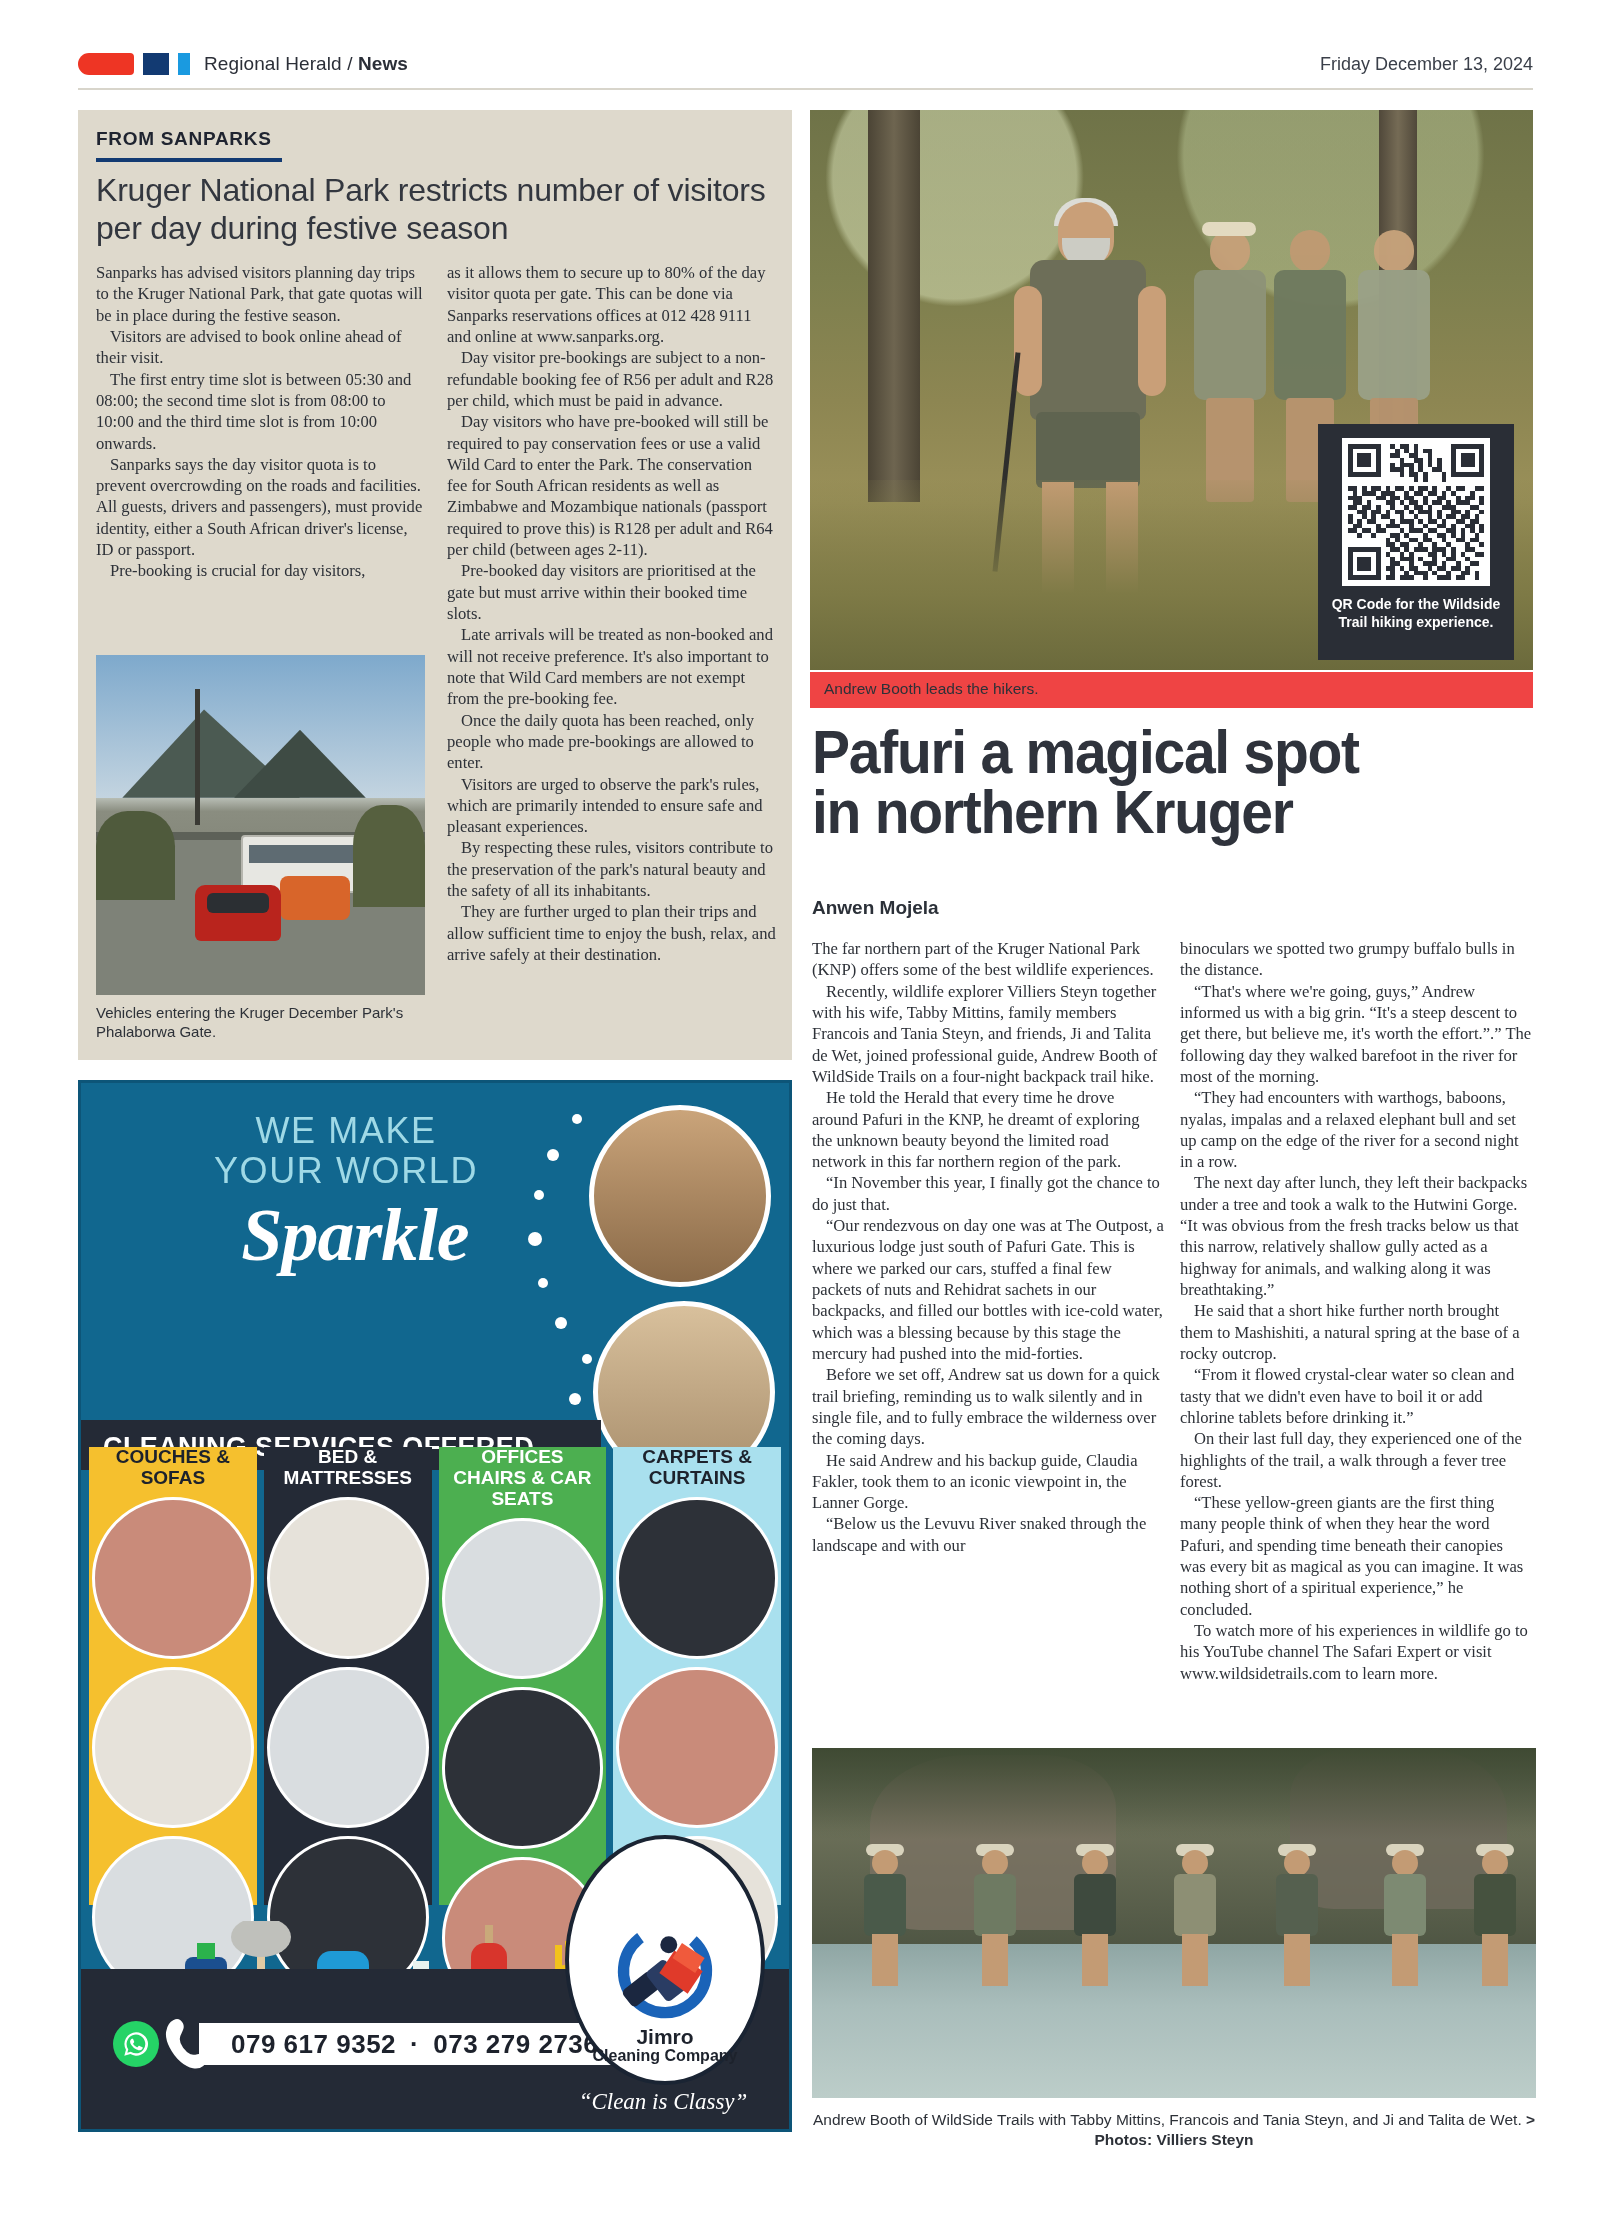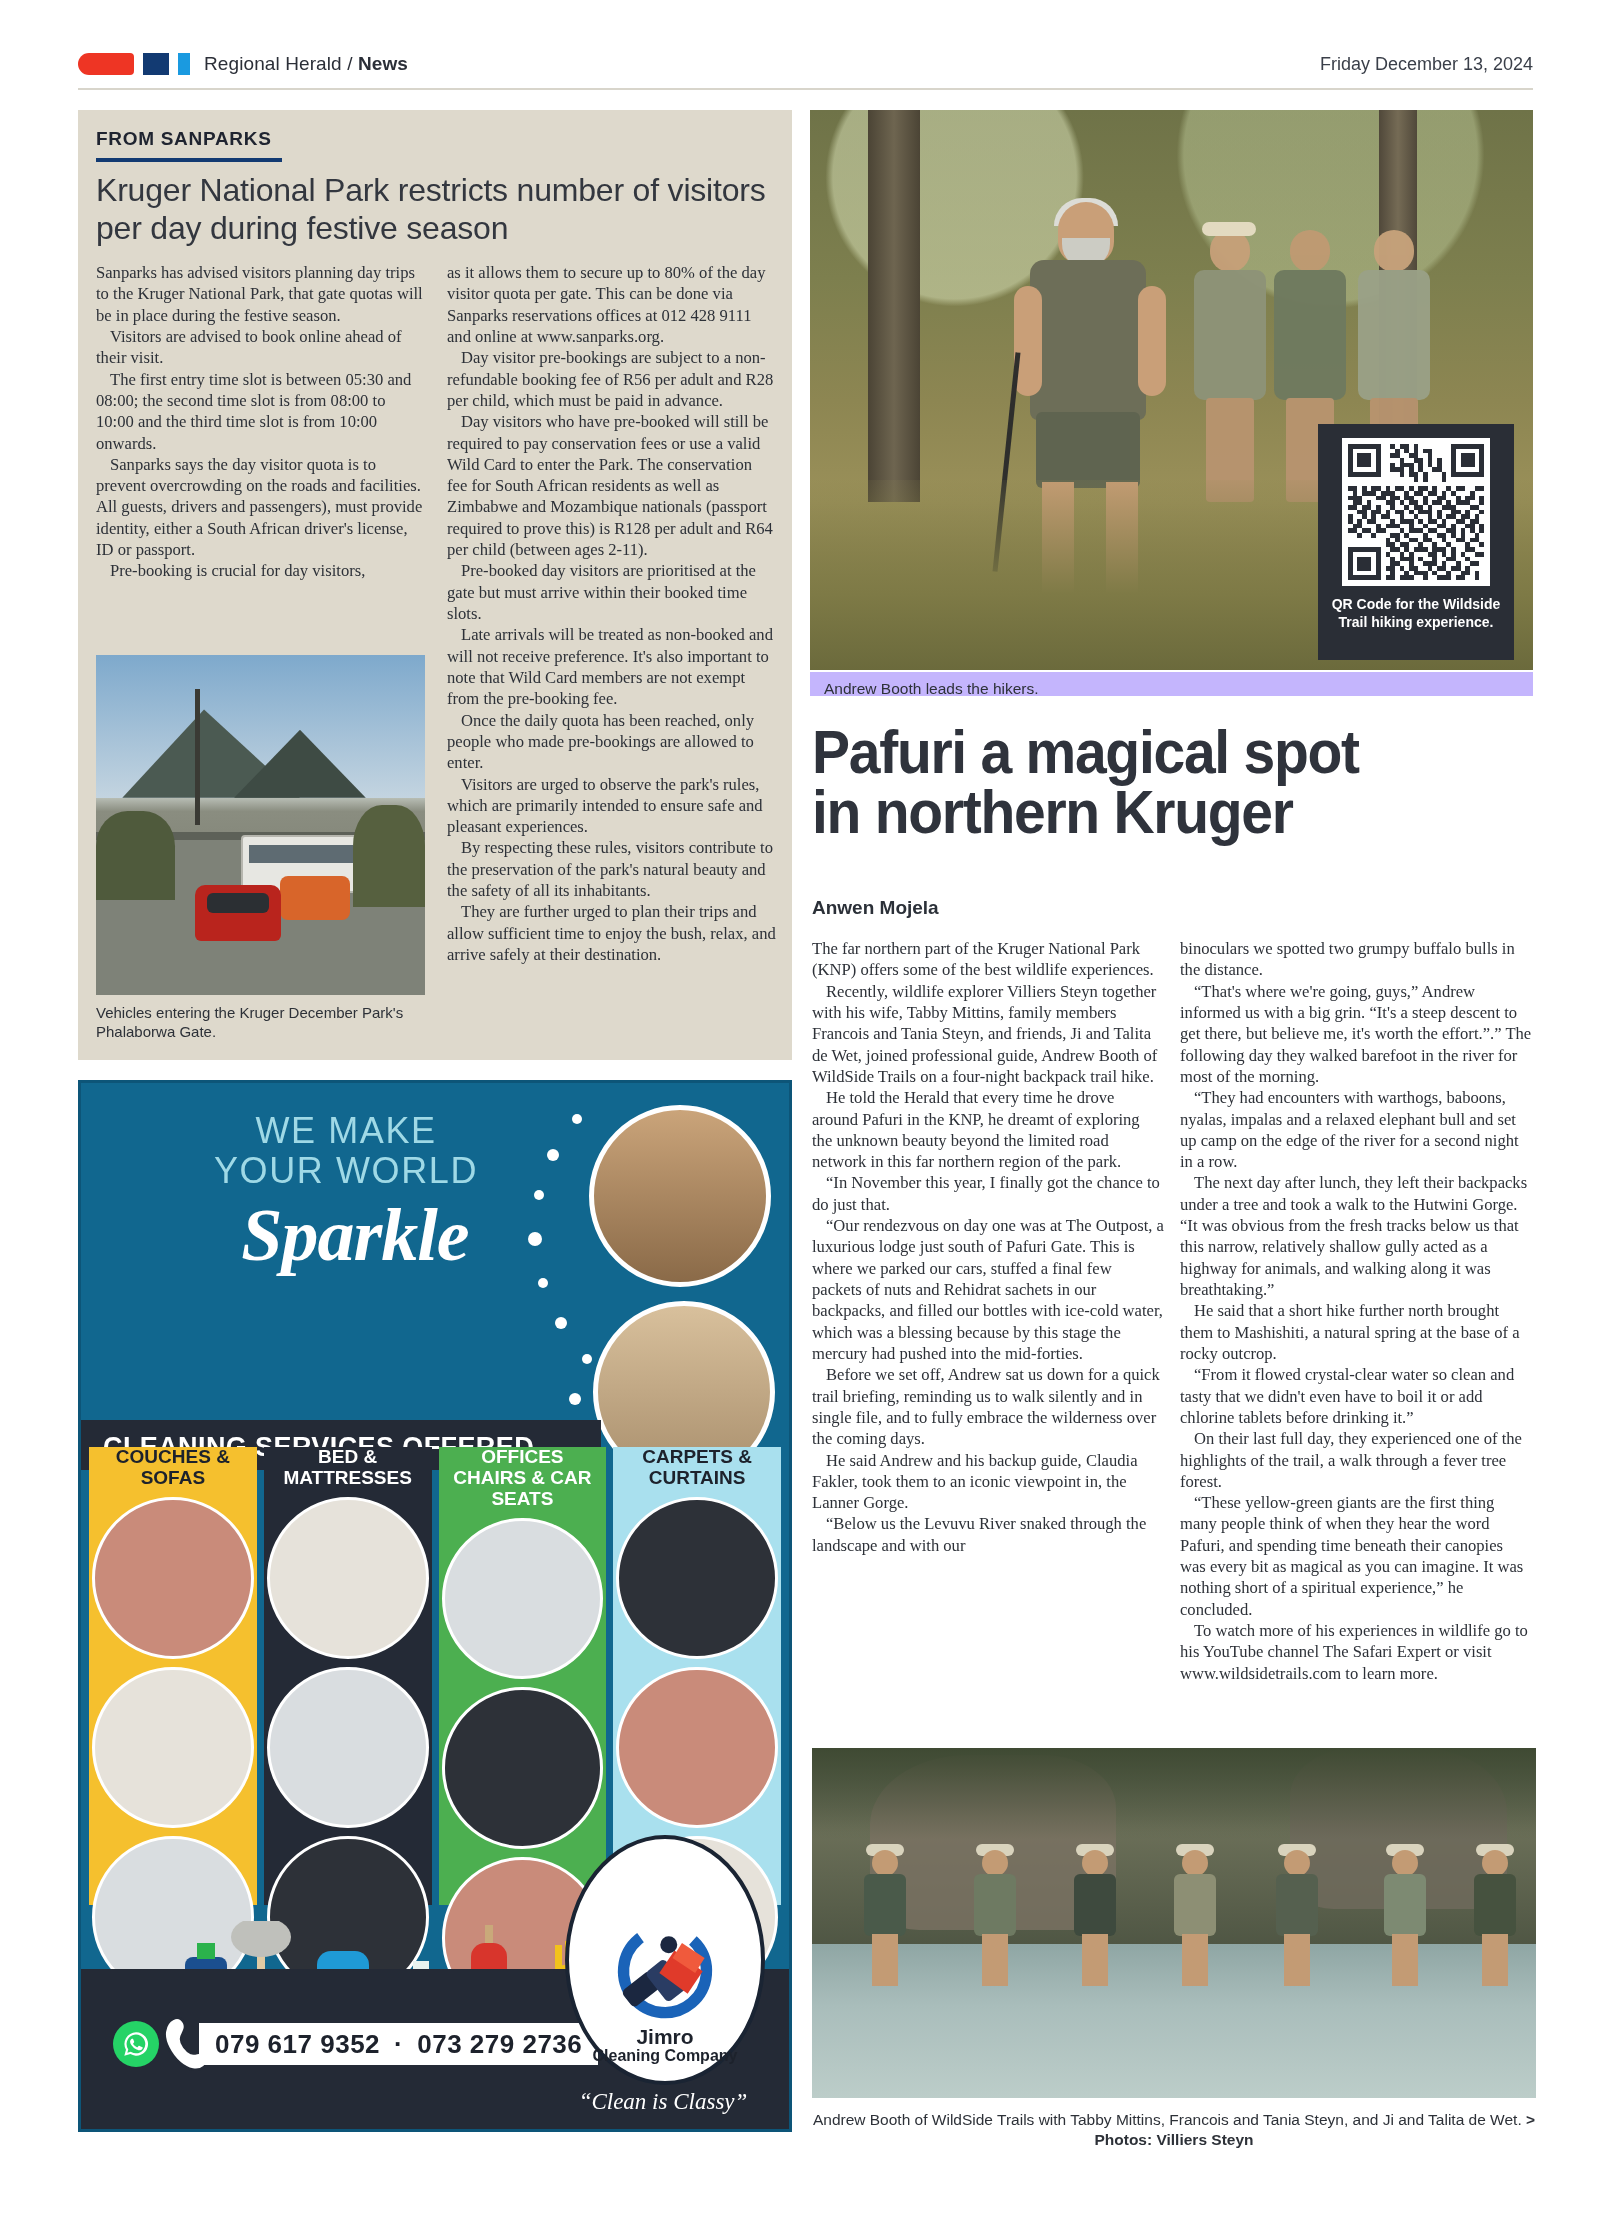--- a/index.html
+++ b/index.html
@@ -68,21 +68,21 @@
   .h-main .arm-r{position:absolute;right:4px;top:84px;width:28px;height:110px;background:#c99f78;border-radius:14px;}
   .h-main .shorts{position:absolute;left:26px;top:210px;width:104px;height:76px;background:#5f6450;border-radius:6px;}
   .h-main .leg-l{position:absolute;left:32px;top:280px;width:32px;height:112px;background:#c79d76;}
   .h-main .leg-r{position:absolute;right:32px;top:280px;width:32px;height:112px;background:#c79d76;}
   .h-main .pole{position:absolute;left:-6px;top:150px;width:5px;height:220px;background:#2e2e2c;transform:rotate(6deg);}
   .h-b{position:absolute;top:120px;width:96px;height:300px;opacity:.96;}
   .h-b .hd{position:absolute;left:28px;top:0;width:40px;height:42px;border-radius:20px;}
   .h-b .bd{position:absolute;left:12px;top:40px;width:72px;height:130px;border-radius:10px;}
   .h-b .lg{position:absolute;left:24px;top:168px;width:48px;height:104px;background:#b8946f;border-radius:4px;}
 
-  .hero-cap{position:absolute;left:810px;top:672px;width:723px;height:24px;background:#c4b5fd;}
+  .hero-cap{position:absolute;left:810px;top:672px;width:723px;height:36px;background:#ef4444;}
   .hero-cap span{position:absolute;left:14px;top:8px;font-size:15.5px;color:#2d3138;}
 
   .qrbox{position:absolute;left:1318px;top:424px;width:196px;height:236px;background:#2a2e36;}
   .qr{position:absolute;left:24px;top:14px;width:148px;height:148px;background:#fff;padding:6px;box-sizing:border-box;}
   .qr svg{display:block;width:100%;height:100%;}
   .qr-cap{position:absolute;left:8px;top:172px;width:180px;text-align:center;color:#fff;font-size:14px;font-weight:bold;line-height:1.25;}
 
   
   .pafuri-head{position:absolute;left:812px;top:722px;width:730px;font-size:62px;line-height:.97;font-weight:bold;letter-spacing:-1.4px;color:#2f333c;font-family:"Liberation Sans",sans-serif;transform:scaleX(.92);transform-origin:left top;}
 
@@ -126,21 +126,21 @@
   .ad-band span{position:absolute;left:22px;top:12px;color:#fff;font-size:27px;font-weight:bold;letter-spacing:.4px;}
 
   .cats{position:absolute;left:8px;top:364px;width:692px;height:458px;display:flex;gap:7px;}
   .cat{flex:1;display:flex;flex-direction:column;}
   .cat-h{height:74px;display:flex;align-items:center;justify-content:center;text-align:center;font-size:19px;font-weight:bold;line-height:1.1;padding:0 4px;box-sizing:border-box;}
   .cat-b{flex:1;padding:8px 6px;box-sizing:border-box;display:flex;flex-direction:column;gap:8px;align-items:center;}
   .cimg{width:100%;aspect-ratio:1/1;border-radius:50%;border:3px solid #fff;background:#b9b2a6;}
 
   .tools{position:absolute;left:0;top:838px;width:714px;height:148px;}
   .adfoot{position:absolute;left:0;bottom:0;width:714px;height:160px;background:#242a36;}
-  .phones{position:absolute;left:118px;bottom:64px;height:42px;background:#fff;display:flex;align-items:center;padding:0 16px;}
+  .phones{position:absolute;left:118px;bottom:64px;height:42px;background:#fff;display:flex;align-items:center;padding:0 32px;}
   .phones span{font-size:26px;font-weight:bold;color:#1d222c;letter-spacing:.5px;}
   .wa{position:absolute;left:32px;bottom:62px;width:46px;height:46px;border-radius:50%;background:#25d366;display:flex;align-items:center;justify-content:center;}
   .phone-ico{position:absolute;left:78px;bottom:56px;width:46px;height:58px;}
   .logo-oval{position:absolute;right:30px;bottom:44px;width:200px;height:250px;border-radius:50%;background:#fff;border:4px solid #1a2433;display:flex;flex-direction:column;align-items:center;justify-content:flex-end;padding-bottom:16px;box-sizing:border-box;}
   .logo-oval .nm{font-size:21px;font-weight:bold;color:#1d222c;line-height:1;}
   .logo-oval .sub{font-size:16px;font-weight:bold;color:#1d222c;}
   .slogan{position:absolute;right:42px;bottom:14px;width:180px;text-align:center;color:#fff;font-family:"Liberation Serif",serif;font-style:italic;font-size:23px;}
 </style>
 </head>
 <body>

